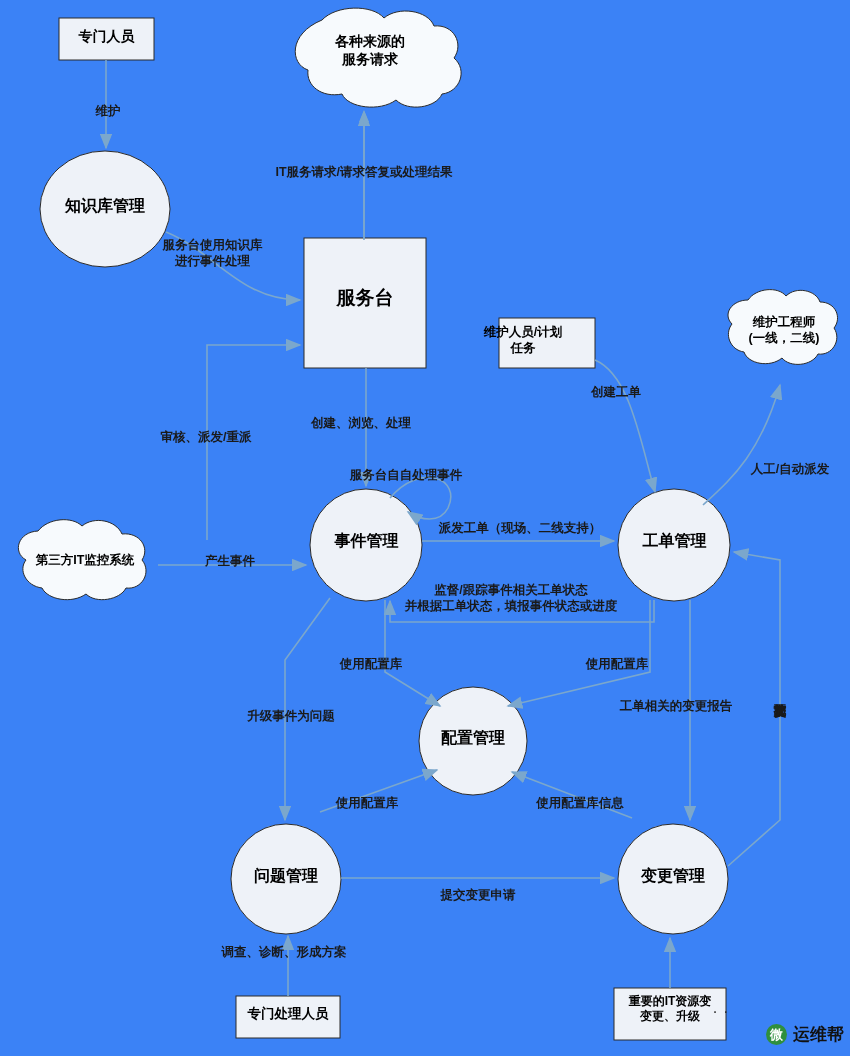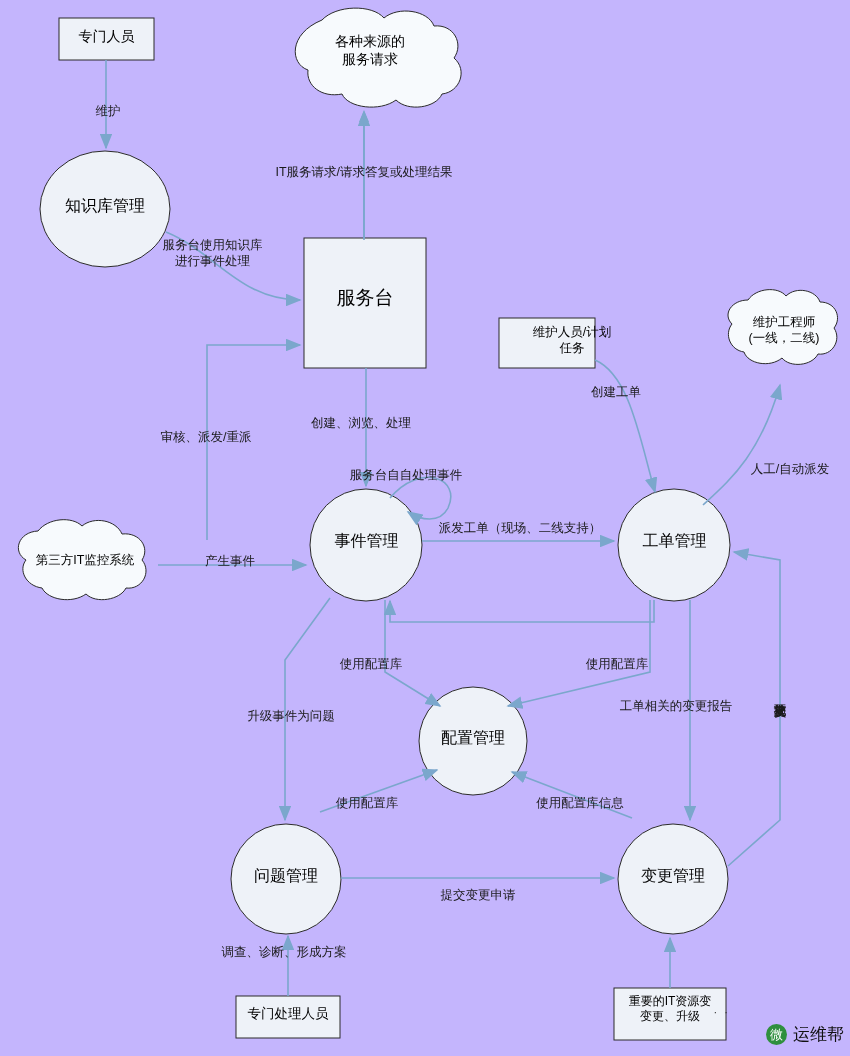--- a/index.html
+++ b/index.html
@@ -7,22 +7,23 @@
     padding: 0;
     background: #ffffff;
   }
   body {
     font-family: "Liberation Sans", "DejaVu Sans", sans-serif;
   }
   #canvas {
     position: relative;
     width: 850px;
     height: 1056px;
-    background: #c4b5fd;
+    background: #3b82f6;
     overflow: hidden;
+    font-weight: bold;
   }
   svg.layer {
     position: absolute;
     left: 0;
     top: 0;
     width: 850px;
     height: 1056px;
   }
   .node-label {
     position: absolute;
@@ -167,21 +168,21 @@
 
   <div class="node-label" style="left:59px; top:28px; width:95px; font-size:14px;">专门人员</div>
 
   <div class="node-label" style="left:300px; top:33px; width:140px; font-size:14px;">各种来源的
 服务请求</div>
 
   <div class="node-label" style="left:45px; top:196px; width:120px; font-size:16px;">知识库管理</div>
 
   <div class="node-label" style="left:304px; top:286px; width:122px; font-size:19px;">服务台</div>
 
-  <div class="node-label" style="left:524px; top:325px; width:96px; font-size:12.5px;">维护人员/计划
+  <div class="node-label" style="left:475px; top:325px; width:96px; font-size:12.5px;">维护人员/计划
 任务</div>
 
   <div class="node-label" style="left:724px; top:315px; width:120px; font-size:12.5px;text-align:center;">维护工程师
 (一线，二线)</div>
 
   <div class="node-label" style="left:310px; top:531px; width:113px; font-size:16px;">事件管理</div>
 
   <div class="node-label" style="left:618px; top:531px; width:113px; font-size:16px;">工单管理</div>
 
   <div class="node-label" style="left:10px; top:553px; width:150px; font-size:12.5px;">第三方IT监控系统</div>
@@ -211,20 +212,22 @@
   <div class="edge-label" style="left:576px; top:385px; width:80px; font-size:12.5px;">创建工单</div>
 
   <div class="edge-label" style="left:336px; top:468px; width:140px; font-size:12.5px;">服务台自自处理事件</div>
 
   <div class="edge-label" style="left:735px; top:462px; width:110px; font-size:12.5px;">人工/自动派发</div>
 
   <div class="edge-label" style="left:430px; top:521px; width:180px; font-size:12.5px;">派发工单（现场、二线支持）</div>
 
   <div class="edge-label" style="left:190px; top:554px; width:80px; font-size:12.5px;">产生事件</div>
 
+  <div class="edge-label" style="left:395px; top:583px; width:232px; font-size:12.5px;">监督/跟踪事件相关工单状态
+并根据工单状态，填报事件状态或进度</div>
 
   <div class="edge-label" style="left:330px; top:657px; width:82px; font-size:12.5px;">使用配置库</div>
 
   <div class="edge-label" style="left:576px; top:657px; width:82px; font-size:12.5px;">使用配置库</div>
 
   <div class="edge-label" style="left:235px; top:709px; width:112px; font-size:12.5px;">升级事件为问题</div>
 
   <div class="edge-label" style="left:606px; top:699px; width:140px; font-size:12.5px;">工单相关的变更报告</div>
 
   <div class="edge-label" style="left:768px; top:694px; width:18px; font-size:12.5px; writing-mode:vertical-rl; text-orientation:upright; line-height:1;">获批变更实施</div>

